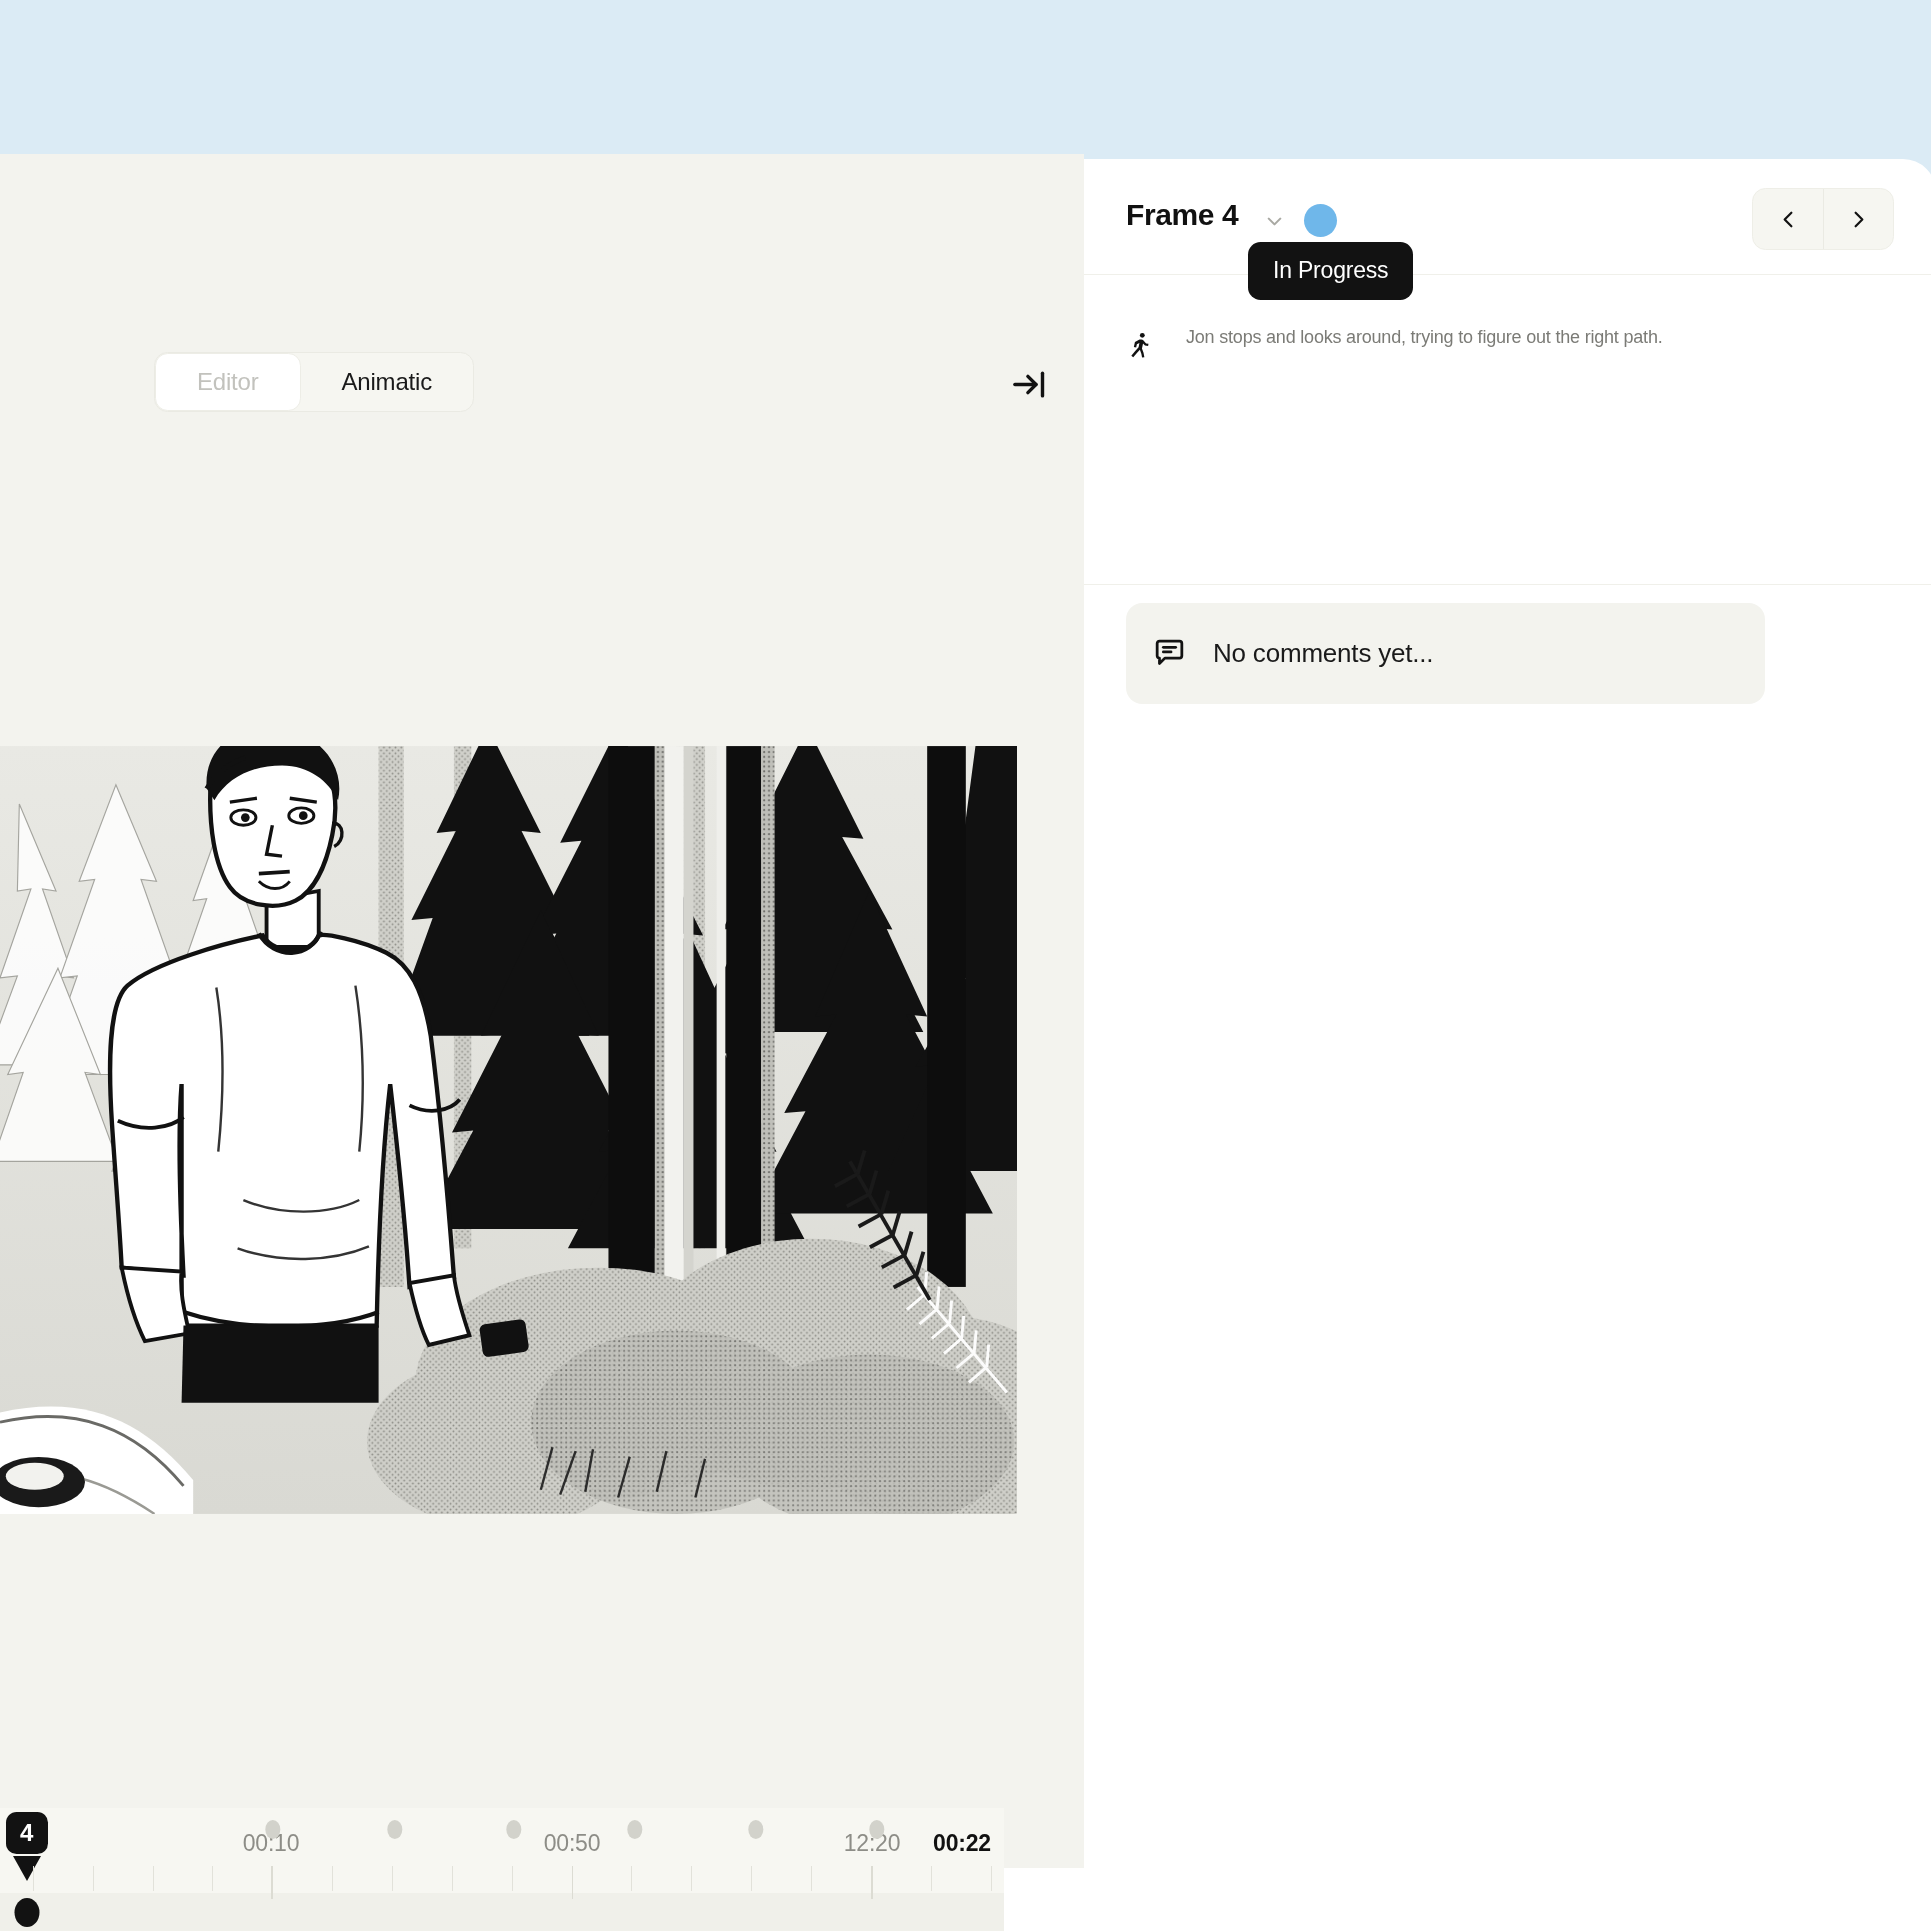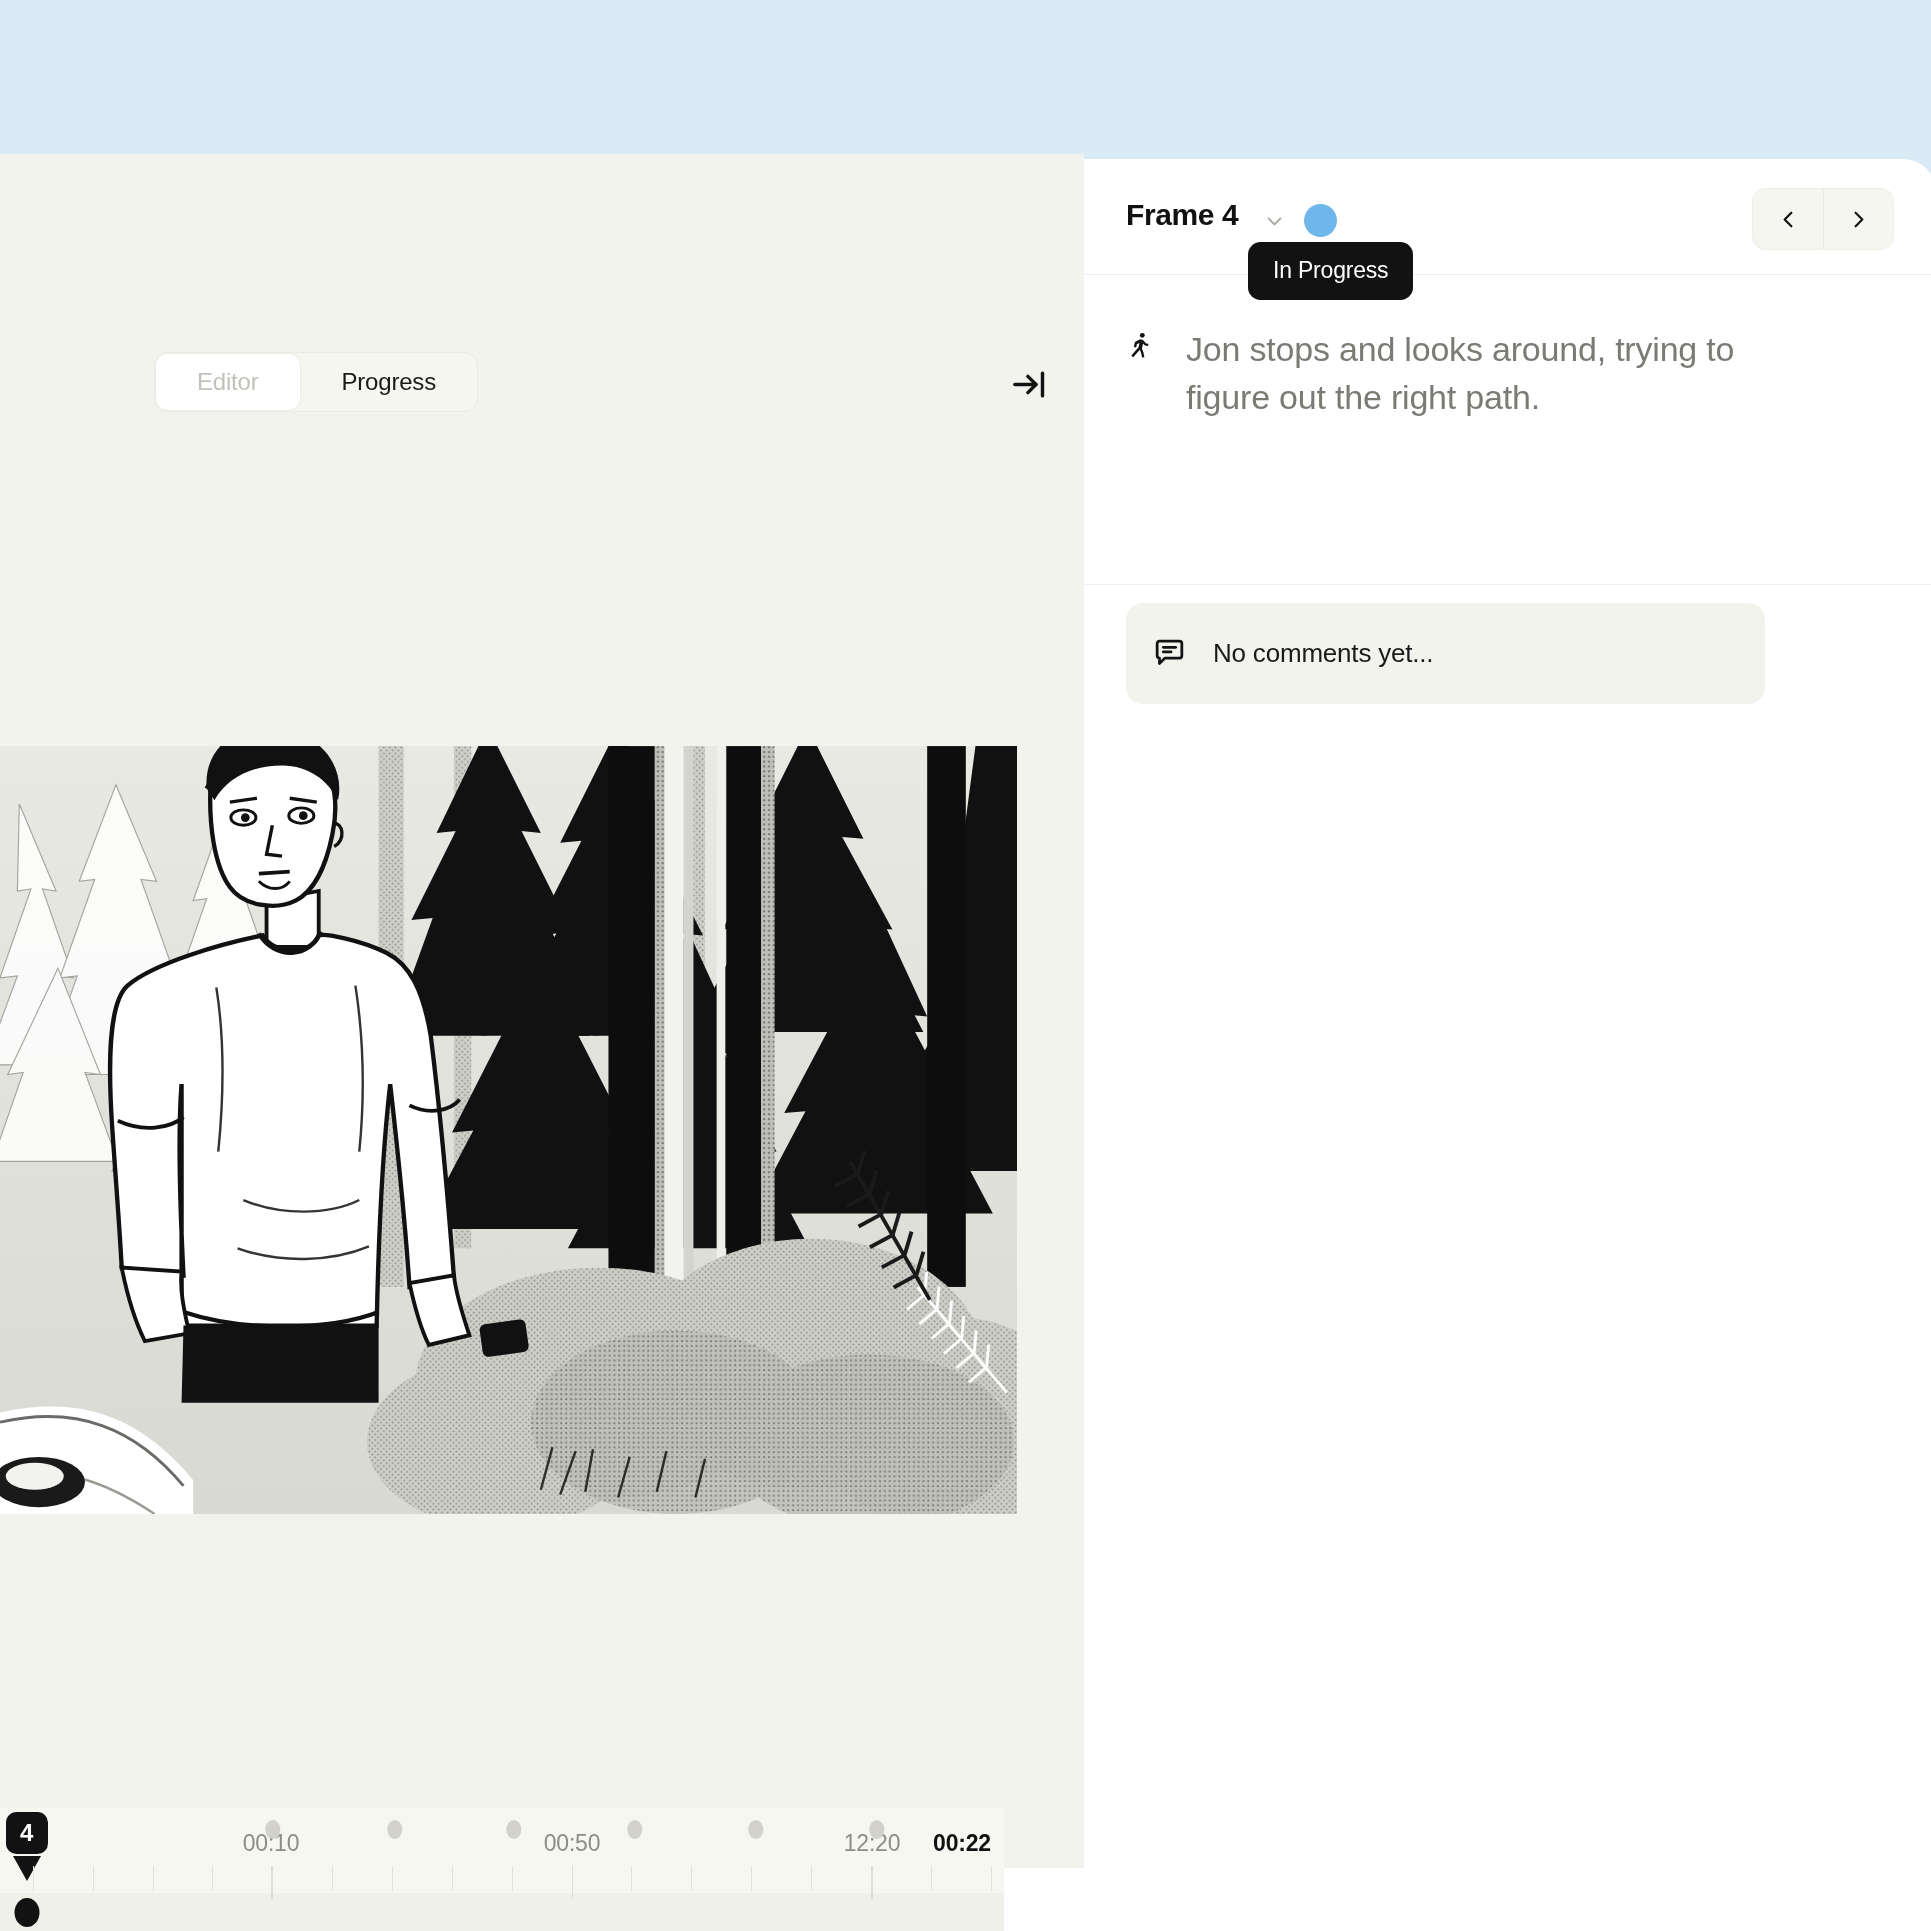--- a/index.html
+++ b/index.html
@@ -192,21 +192,21 @@
     width: 70px; height: 60px;
     display: flex; align-items: center; justify-content: center;
     cursor: pointer; color: #121212;
   }
   .nav-btn + .nav-btn { border-left: 1px solid #eaeae3; }
 
   .panel-body { position: relative; padding: 50px 42px 0 42px; }
   .detail-row { display: flex; gap: 29px; margin-bottom: 42px; }
   .detail-icon { flex: 0 0 31px; padding-top: 5.8px; color: #121212; }
   .detail-text {
-    font-size: 34px; line-height: 1.42; color: #7b7b76;
+    font-size: 18px; line-height: 1.42; color: #7b7b76;
     letter-spacing: -0.2px; max-width: 570px;
   }
   .panel-divider {
     position: absolute; left: 0; right: 0; top: 0; height: 1px;
     background: #f0f0ea;
   }
   .comments-card {
     position: absolute; left: 1126px; top: 603px;
     width: 639px; height: 101px;
     background: #f3f3ee;
@@ -436,21 +436,21 @@
             <path d="M190 600 L188 680 L392 680 L392 600 Z" fill="#111111"></path>
           </g>
 
           <rect x="0" y="795" width="1053" height="10" fill="#f3f3ee"></rect>
         </g>
       </svg>
     </div>
 
     <div class="tabs">
       <div class="tab inactive">Editor</div>
-      <div class="tab">Progress</div>
+      <div class="tab">Animatic</div>
     </div>
 
     <div class="collapse-btn">
       <svg width="39" height="39" viewBox="0 0 24 24" fill="none" stroke="#121212" stroke-width="2.1" stroke-linecap="round" stroke-linejoin="round">
         <path d="M3 12h13"></path>
           <path d="M11 7l5 5-5 5"></path>
           <path d="M20 5v14"></path>
       </svg>
     </div>
 

